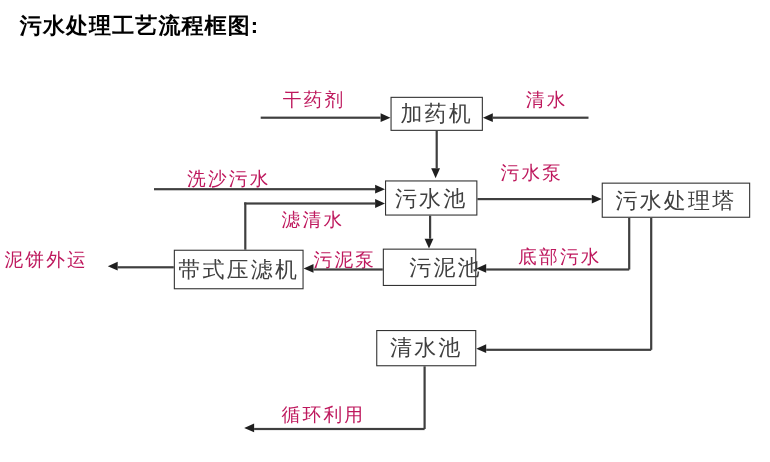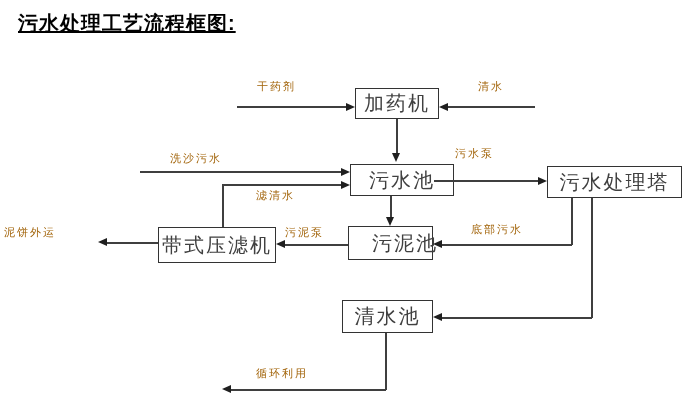--- a/index.html
+++ b/index.html
@@ -12,39 +12,39 @@
     position:absolute;font-size:20px;font-weight:bold;letter-spacing:1px;
     color:#000;white-space:nowrap;
   }
   .box{
     position:absolute;border:1.5px solid #333;background:#fff;
     display:flex;align-items:center;justify-content:center;
     font-size:20px;letter-spacing:2px;color:#404040;white-space:nowrap;
     box-sizing:border-box;
   }
   .lbl{
-    position:absolute;font-size:11px;letter-spacing:2px;color:#a16207;
+    position:absolute;font-size:17px;letter-spacing:2px;color:#be185d;
     white-space:nowrap;
   }
   .hl{position:absolute;height:1.5px;background:#3f3f3f;}
   .vl{position:absolute;width:1.5px;background:#3f3f3f;}
   .ar{position:absolute;width:0;height:0;}
   .ar.r{border-top:4px solid transparent;border-bottom:4px solid transparent;border-left:9px solid #1f1f1f;}
   .ar.l{border-top:4px solid transparent;border-bottom:4px solid transparent;border-right:9px solid #1f1f1f;}
   .ar.d{border-left:4px solid transparent;border-right:4px solid transparent;border-top:9px solid #1f1f1f;}
 </style>
 </head>
 <body>
 
 <div id="canvas">
 
-  <div class="title" style="left:18px;top:10px;text-decoration:underline;">污水处理工艺流程框图:</div>
+  <div class="title" style="left:18px;top:10px;">污水处理工艺流程框图:</div>
 
   <div class="box" style="left:355px;top:88px;width:84px;height:31px;">加药机</div>
-  <div class="box" style="left:350px;top:164px;width:104px;height:32px;">污水池</div>
+  <div class="box" style="left:350px;top:164px;width:84px;height:32px;">污水池</div>
   <div class="box" style="left:547px;top:166px;width:135px;height:32px;">污水处理塔</div>
   <div class="box" style="left:348px;top:226px;width:85px;height:34px;padding-left:29px;">污泥池</div>
   <div class="box" style="left:158px;top:227px;width:118px;height:36px;">带式压滤机</div>
   <div class="box" style="left:342px;top:300px;width:91px;height:33px;text-align:right;">清水池</div>
 
   <div class="lbl" style="left:257px;top:79px;">干药剂</div>
   <div class="lbl" style="left:478px;top:79px;">清水</div>
   <div class="lbl" style="left:170px;top:151px;">洗沙污水</div>
   <div class="lbl" style="left:455px;top:146px;">污水泵</div>
   <div class="lbl" style="left:256px;top:188px;">滤清水</div>

